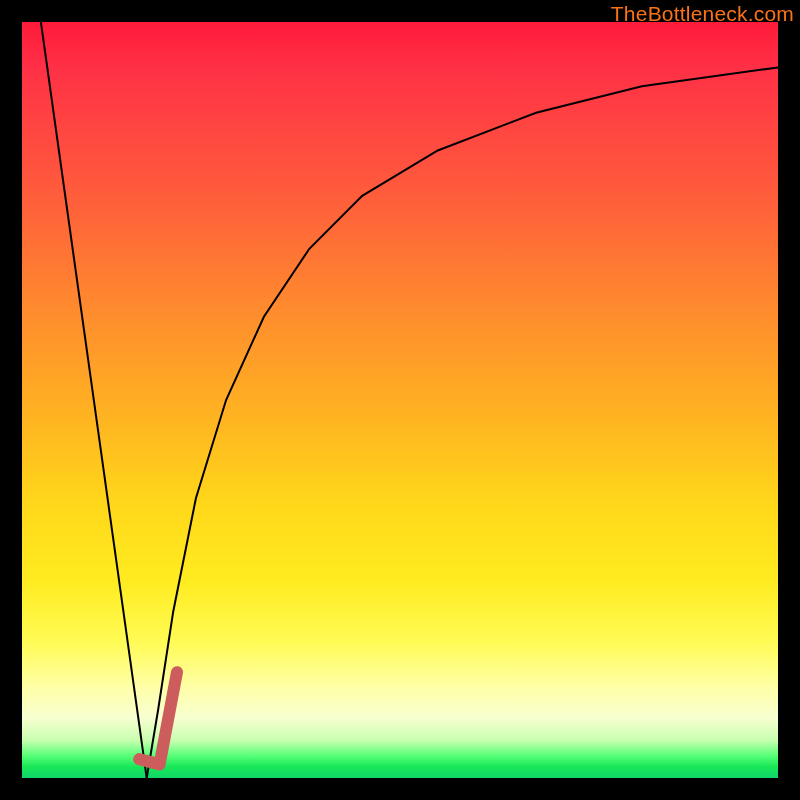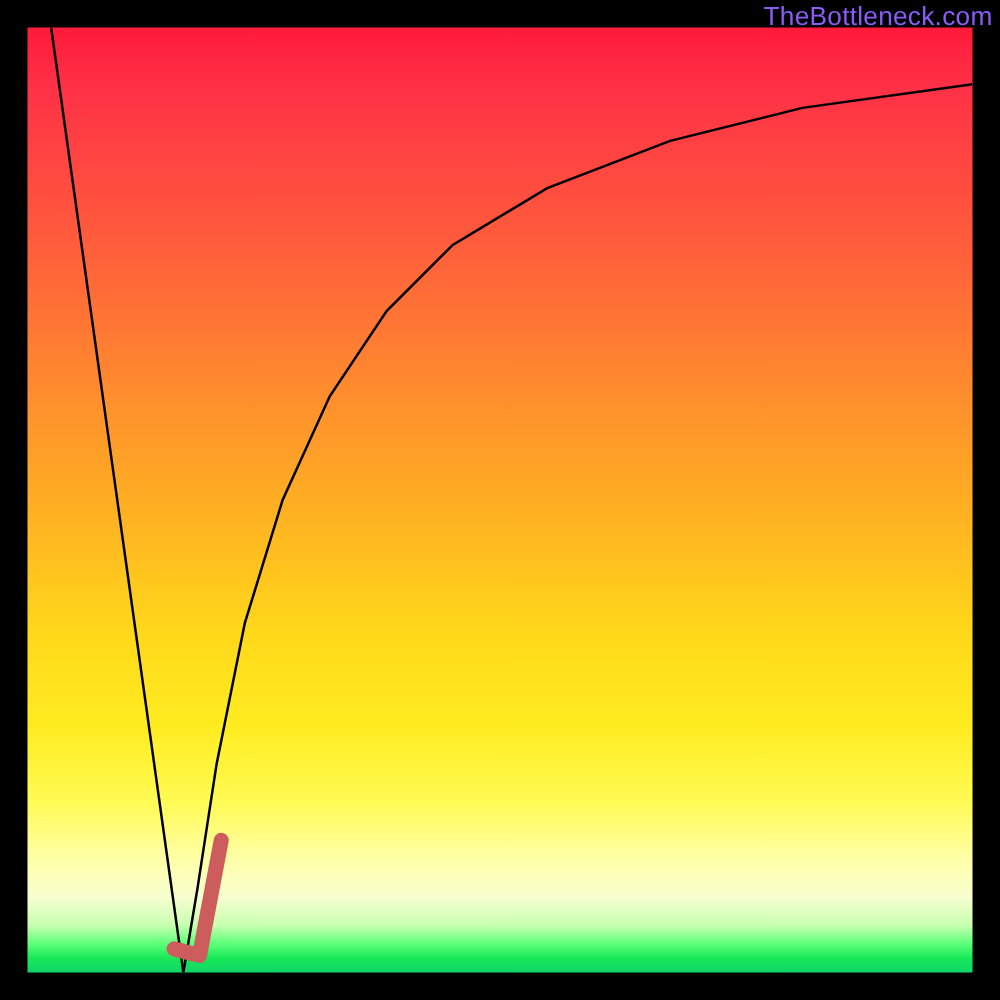--- a/index.html
+++ b/index.html
@@ -46,21 +46,21 @@
     position: absolute;
     left: 0;
     top: 0;
     width: 756px;
     height: 756px;
   }
   .watermark {
     position: absolute;
     top: 2px;
     right: 6px;
-    color: #8b5cf6;
+    color: #f97316;
     font-size: 21px;
     font-weight: 400;
     letter-spacing: 0.2px;
   }
 </style>
 </head>
 <body>
 
 <div class="frame">
 

